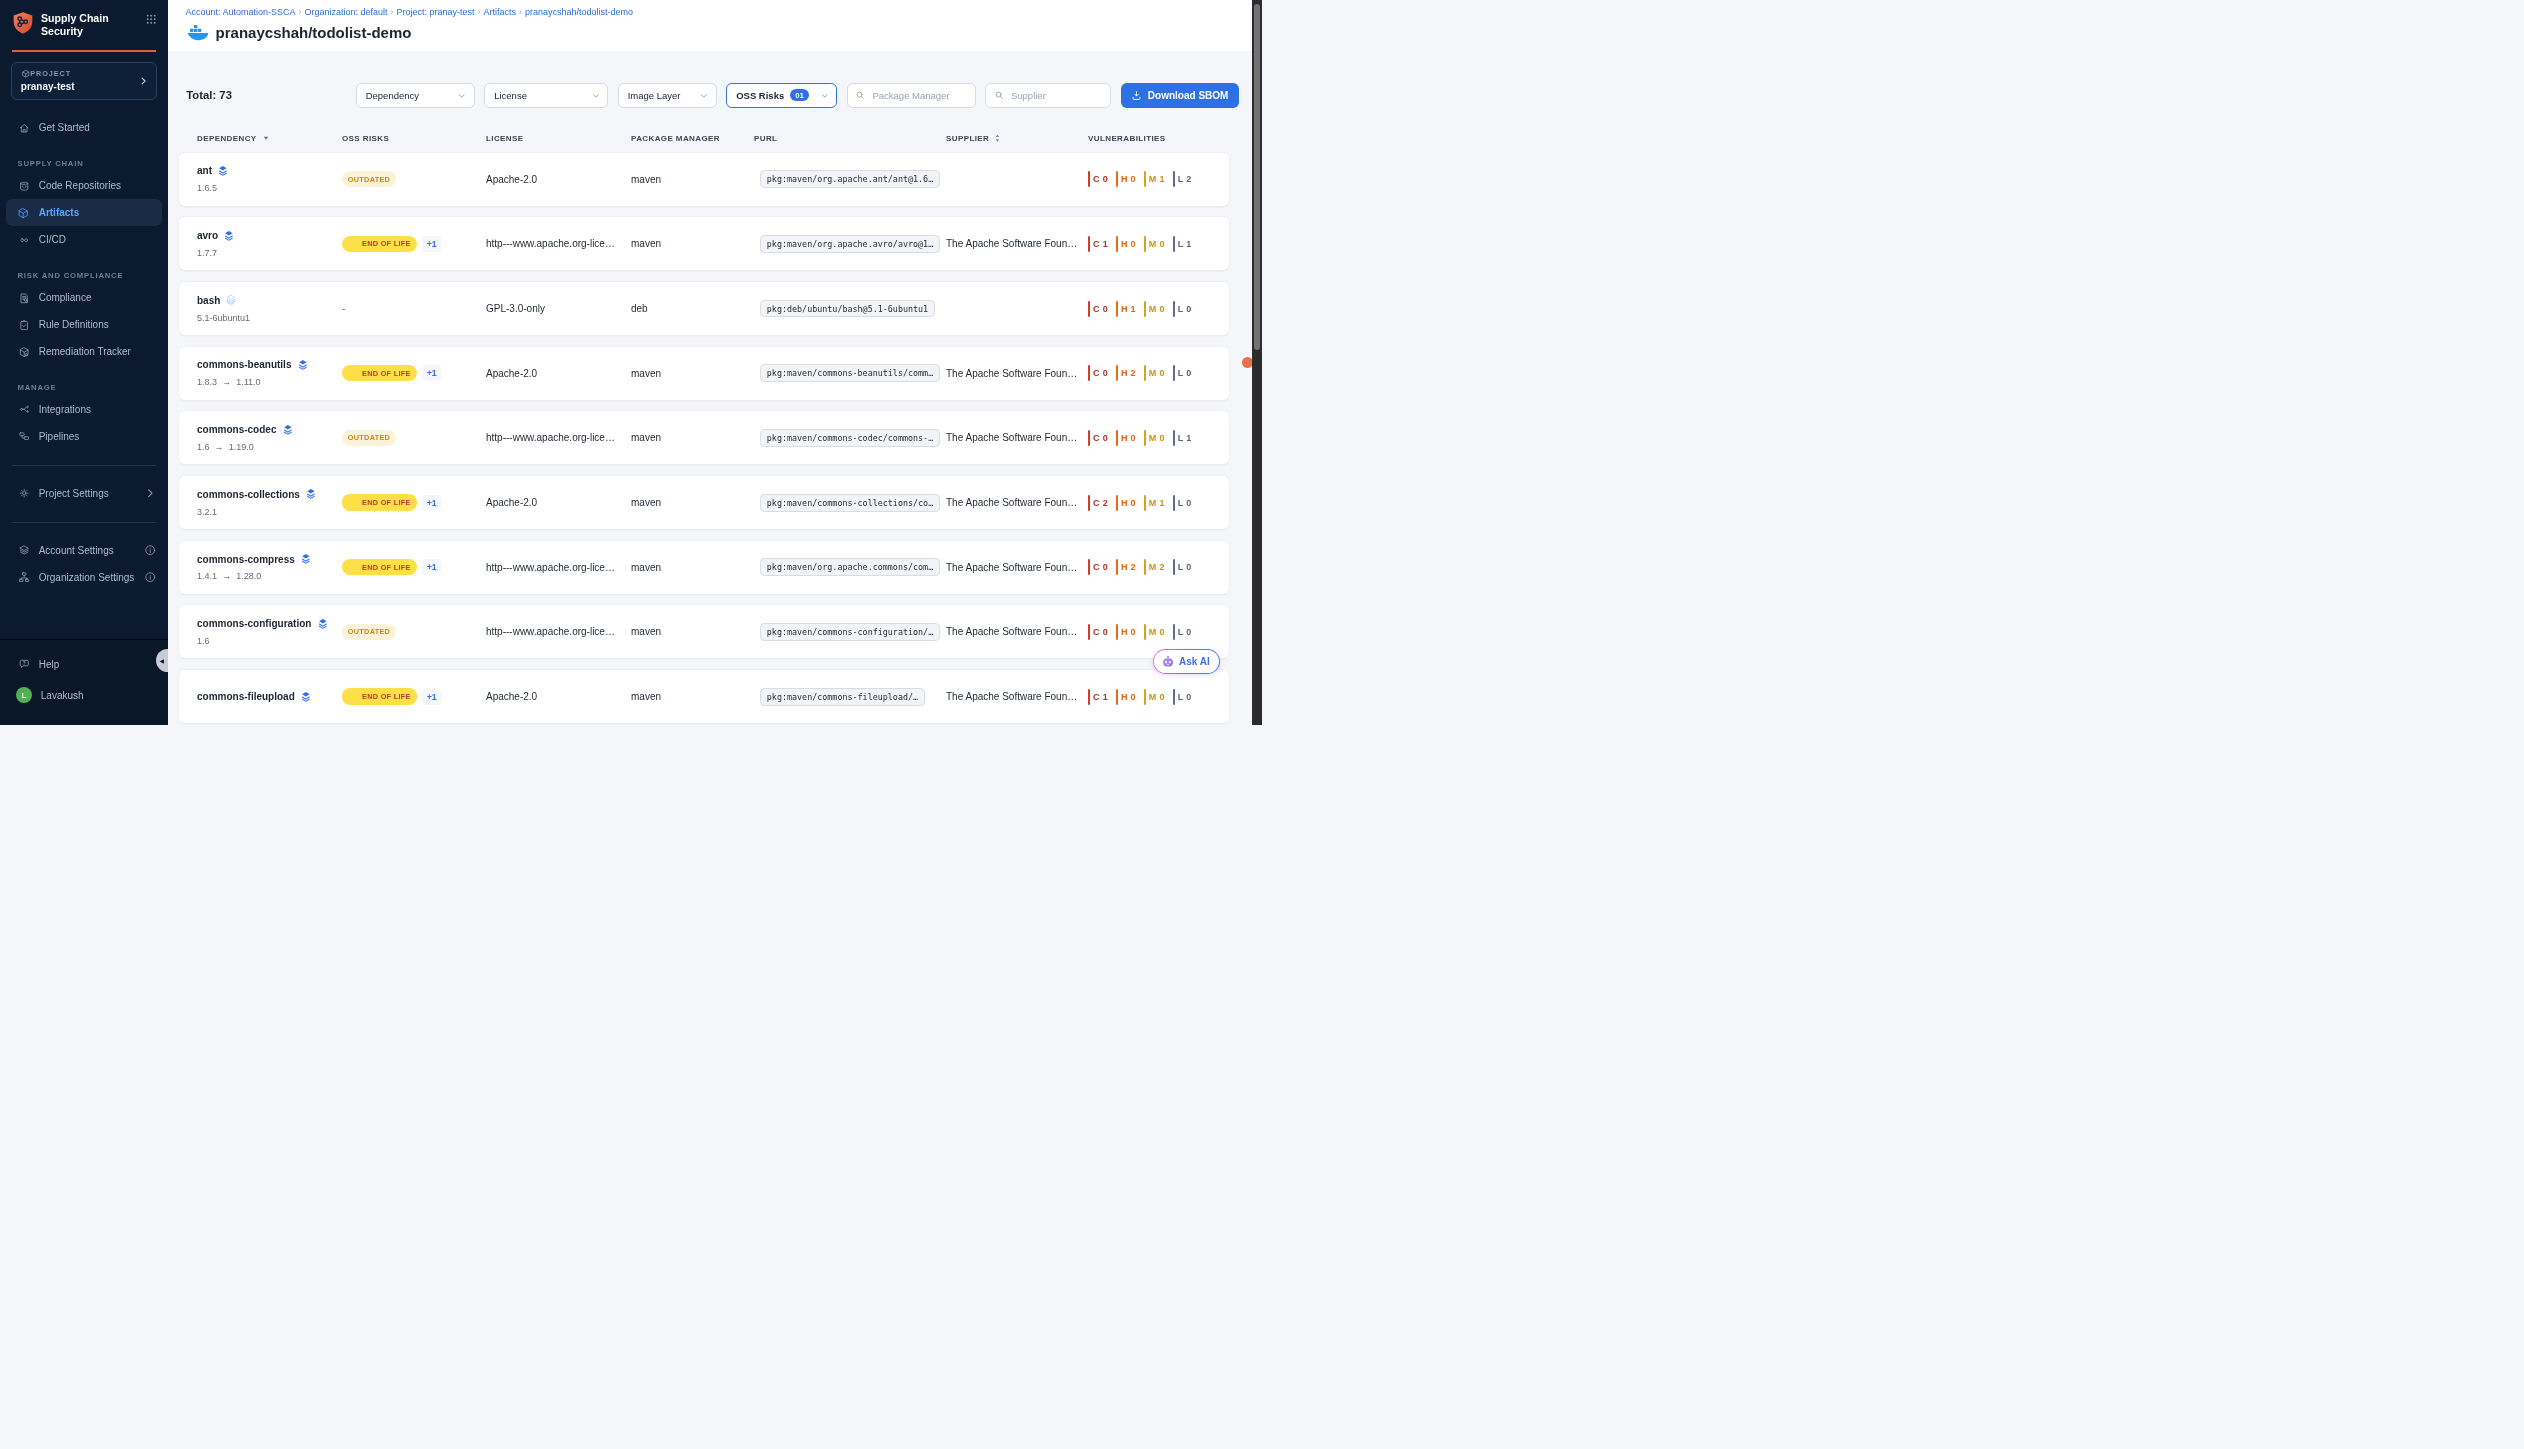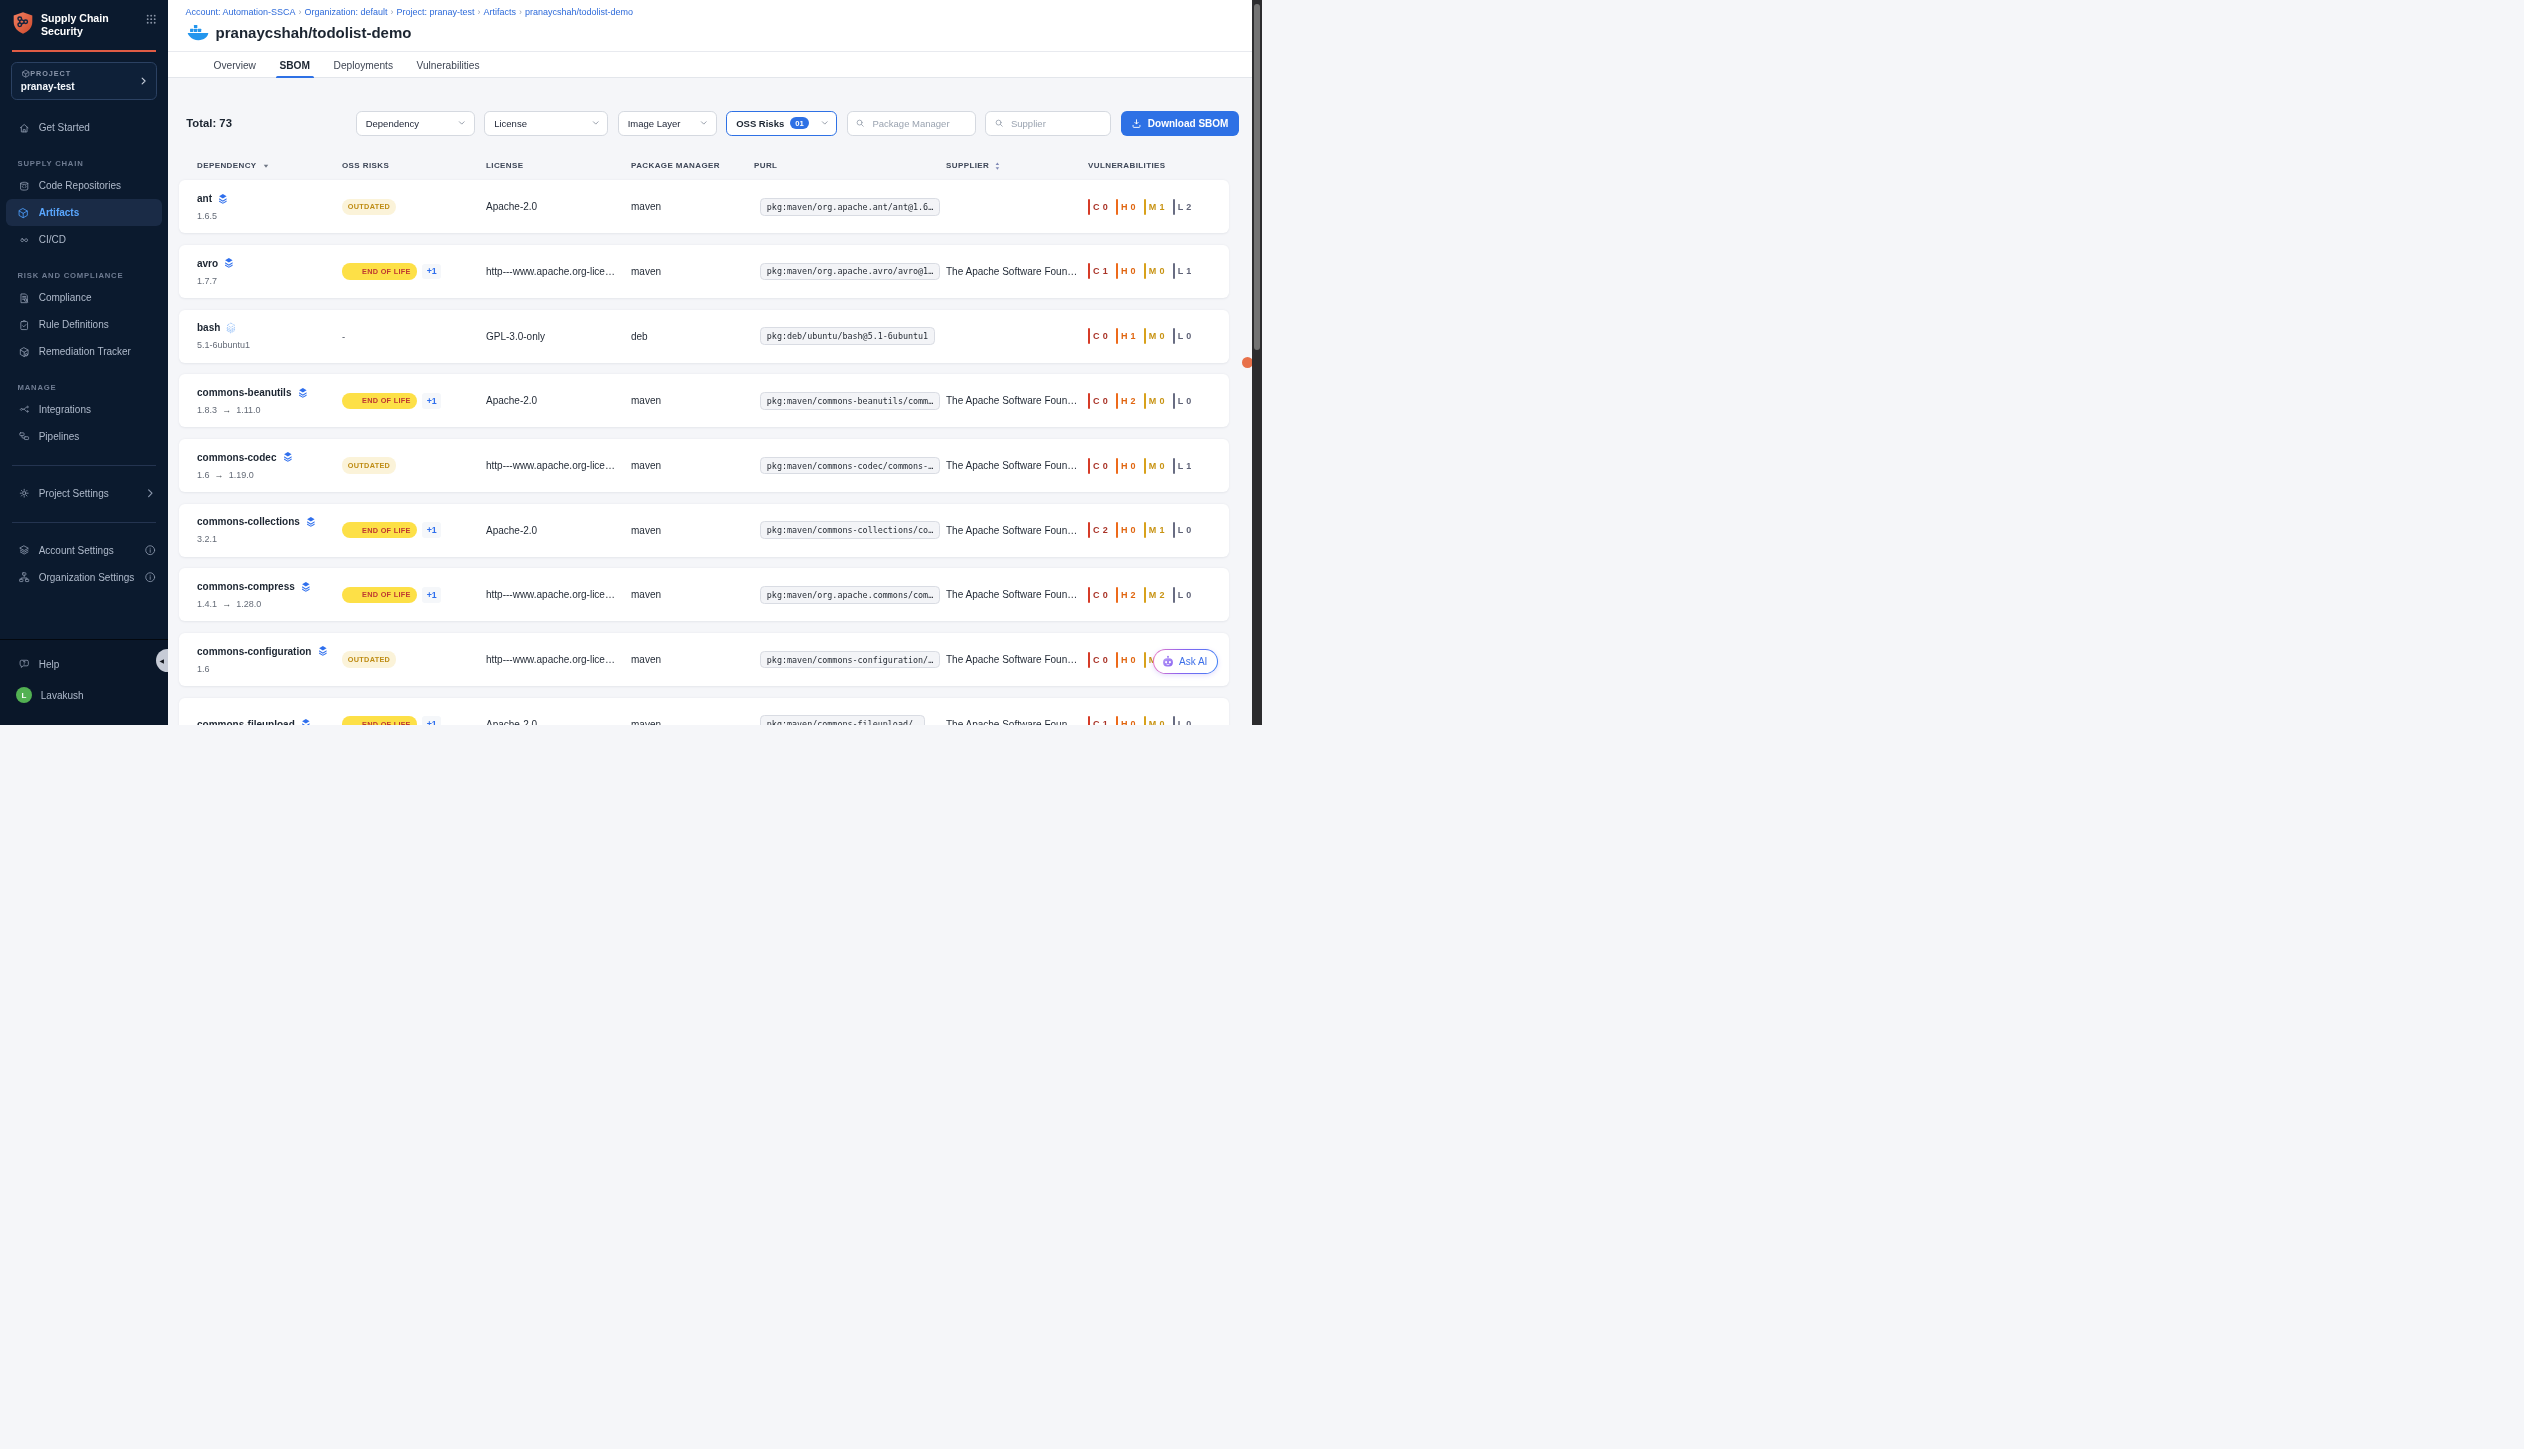--- a/index.html
+++ b/index.html
@@ -103,21 +103,21 @@
   .sev-c { color:#A93327; } .sev-c .bar { background:#D63B27; }
   .sev-h { color:#E0650F; } .sev-h .bar { background:#ED6A1A; }
   .sev-m { color:#C89312; } .sev-m .bar { background:#D8A11B; }
   .sev-l { color:#5F6377; } .sev-l .bar { background:#686C82; }
 
   
   .ask-ai { position:absolute; left:1153px; top:649px; height:25px; display:flex; align-items:center; gap:4.4px; padding:0 9.5px 0 6.6px;
     background:linear-gradient(#fff,#fff) padding-box, linear-gradient(100deg,#F07CC3,#8A63F0 45%,#3B82F6) border-box;
     border:1.2px solid transparent; border-radius:13px; box-shadow:0 1.5px 5.8px rgba(120,90,240,.20); cursor:pointer; z-index:20; }
   .ask-ai .robot { width:14px; height:14px; }
-  .ask-ai-label { font-size:10px; font-weight:normal; color:#3D6FE8; }
+  .ask-ai-label { font-size:10px; font-weight:bold; color:#3D6FE8; }
   .notif-dot { position:absolute; width:11px; height:11px; border-radius:50%; background:#E8714A; left:1242px; top:357px; z-index:30; cursor:pointer; }
   .scrollbar-track { position:absolute; right:0; top:0; bottom:0; width:10.2px; background:#2C2C2E; z-index:40; }
   .scrollbar-thumb { position:absolute; left:2.2px; width:5.8px; top:3.7px; height:346px; background:#737373; border-radius:2.9px; cursor:grab; }
 </style>
 </head>
 <body>
 
 <div class="app">
 
   <aside class="sidebar">
@@ -388,26 +388,20 @@
               <rect x="8.2" y="5.4" width="4" height="3.6" rx=".4"></rect>
               <rect x="12.8" y="5.4" width="4" height="3.6" rx=".4"></rect>
               <rect x="8.2" y="0.9" width="4" height="3.6" rx=".4"></rect>
               <path d="M0.8 10.4h24.4c-.3 2.2-1.5 4.3-3.6 5.9-2 1.6-4.8 2.5-8.2 2.5-4.1 0-7.6-1.4-9.8-4.1-1.4-1.2-2.4-2.7-2.8-4.3Z"></path>
             </svg>
         </span>
         <h1>pranaycshah/todolist-demo</h1>
       </div>
     </header>
 
-    <div class="tabbar" id="tabbar">
-        <div class="tab">Overview</div>
-        <div class="tab active">SBOM</div>
-        <div class="tab">Deployments</div>
-        <div class="tab">Vulnerabilities</div>
-      </div>
 
     <section class="content">
       <div class="toolbar">
         <div class="total">Total: 73</div>
         <div id="tb-controls">
             <div class="dd w0">
               <span class="dd-label">Dependency</span>
               <span class="icon chev">
                 <svg viewBox="0 0 24 24">
                   <g fill="none" stroke="currentColor" stroke-width="2" stroke-linecap="round" stroke-linejoin="round">

